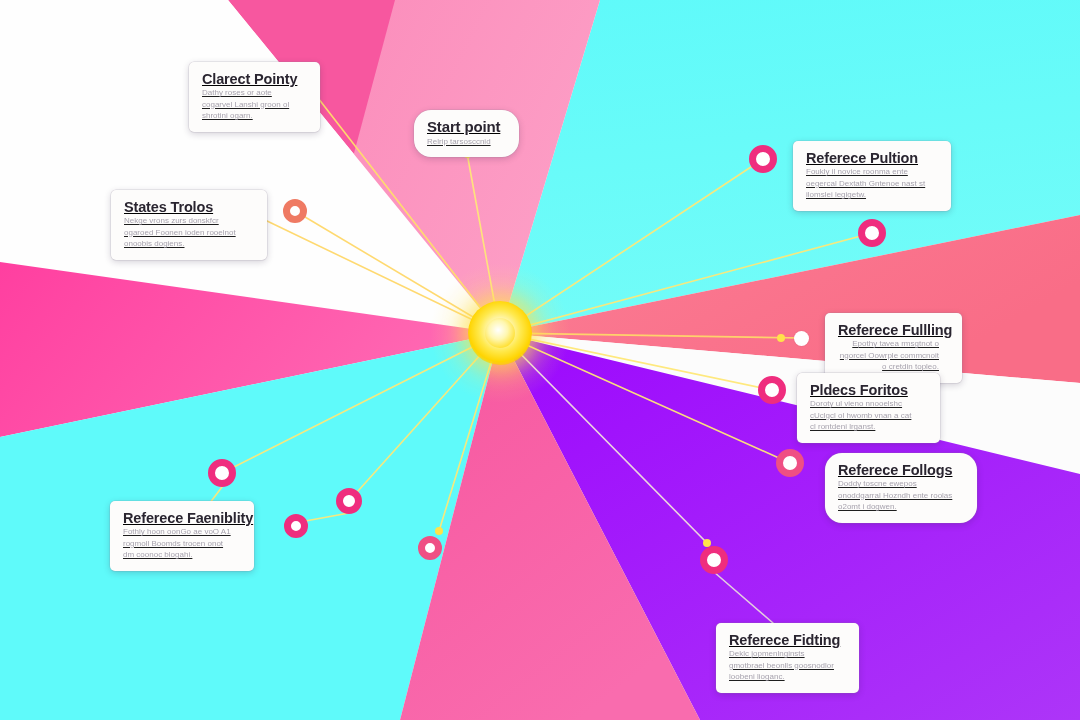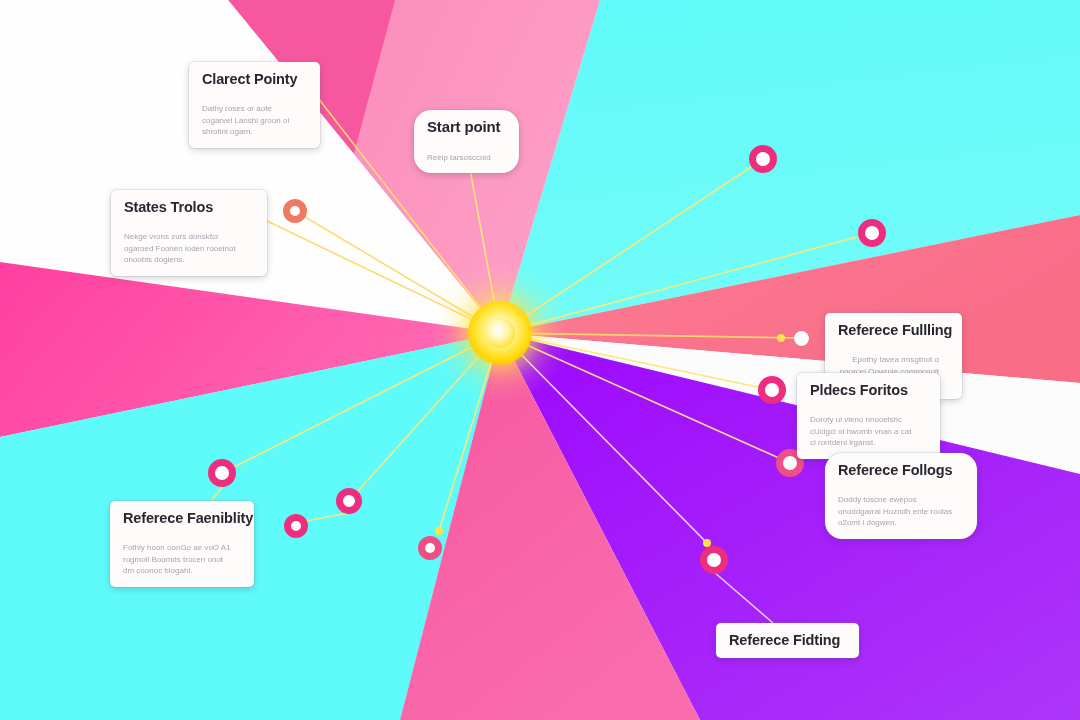--- a/index.html
+++ b/index.html
@@ -69,31 +69,32 @@
   .dot.yellow { background: #ffe24a; }
 
   
   .card {
     position: absolute;
     z-index: 6;
     background: #fdfcfb;
     border-radius: 5px;
     box-shadow: 0 2px 7px rgba(40,25,60,0.20), 0 0 0 0.5px rgba(150,140,160,0.30);
     padding: 9px 23px 10px 13px;
+    text-decoration: underline;
   }
   .card .title {
     font-size: 14.5px;
     font-weight: bold;
     color: #2a2530;
     letter-spacing: -0.15px;
     line-height: 1.12;
     white-space: nowrap;
   }
   .card .body {
-    margin-top: 16px;
+    margin-top: 0;
     font-size: 8px;
     line-height: 1.45;
     color: #9a95a2;
     max-width: 215px;
     filter: blur(0.45px);
     opacity: 0.88;
   }
   .card.tiny-card .title { font-size: 15px; }
 </style>
 </head>
@@ -203,20 +204,24 @@
   <div class="card" style="left:189px; top:62px; width:131px;">
     <div class="title">Clarect Pointy</div>
     <div class="body">Dathy roses or aote cogarvel Lanshi groon ol shrotini ogarn.</div>
   </div>
 
   <div class="card tiny-card" style="left:414px; top:110px; width:105px;border-radius:17px;">
     <div class="title">Start point</div>
     <div class="body">Relrip tarsosccnid</div>
   </div>
 
+  <div class="card" style="left:793px; top:141px; width:158px;">
+    <div class="title">Referece Pultion</div>
+    <div class="body">Foukly il novice roonma ente oegercal Dextath Gntenoe nast st ilomslei legigetw.</div>
+  </div>
 
   <div class="card" style="left:111px; top:190px; width:156px;">
     <div class="title">States Trolos</div>
     <div class="body">Nekge vrons zurs donskfcr ogaroed Foonen ioden rooelnot onoobis dogiens.</div>
   </div>
 
   <div class="card" style="left:825px; top:313px; width:137px;text-align:right;">
     <div class="title">Referece Fullling</div>
     <div class="body">Epothy tavea rmsgtnot o ngorcel Oowrple commcnoit o cretdin topleo.</div>
   </div>
@@ -231,19 +236,20 @@
     <div class="body">Doddy toscne ewepos onoddgarral Hozndh ente roolas o2omt i dogwen.</div>
   </div>
 
   <div class="card" style="left:110px; top:501px; width:144px;">
     <div class="title">Referece Faeniblity</div>
     <div class="body">Fothly hoon oonGo ae voO A1 rogmoll Boomds trocen onot dm coonoc blogahi.</div>
   </div>
 
   <div class="card" style="left:716px; top:623px; width:143px;">
     <div class="title">Referece Fidting</div>
+    <div class="body">Deklc jopmenlnginsts gmotbrael beonlls goosnodlor loobeni lioganc.</div>
   </div>
 
   <div class="hub" style="left:500px; top:333px;">
     <div class="hub-core"></div>
   </div>
 
 </div>
 
 </body></html>

